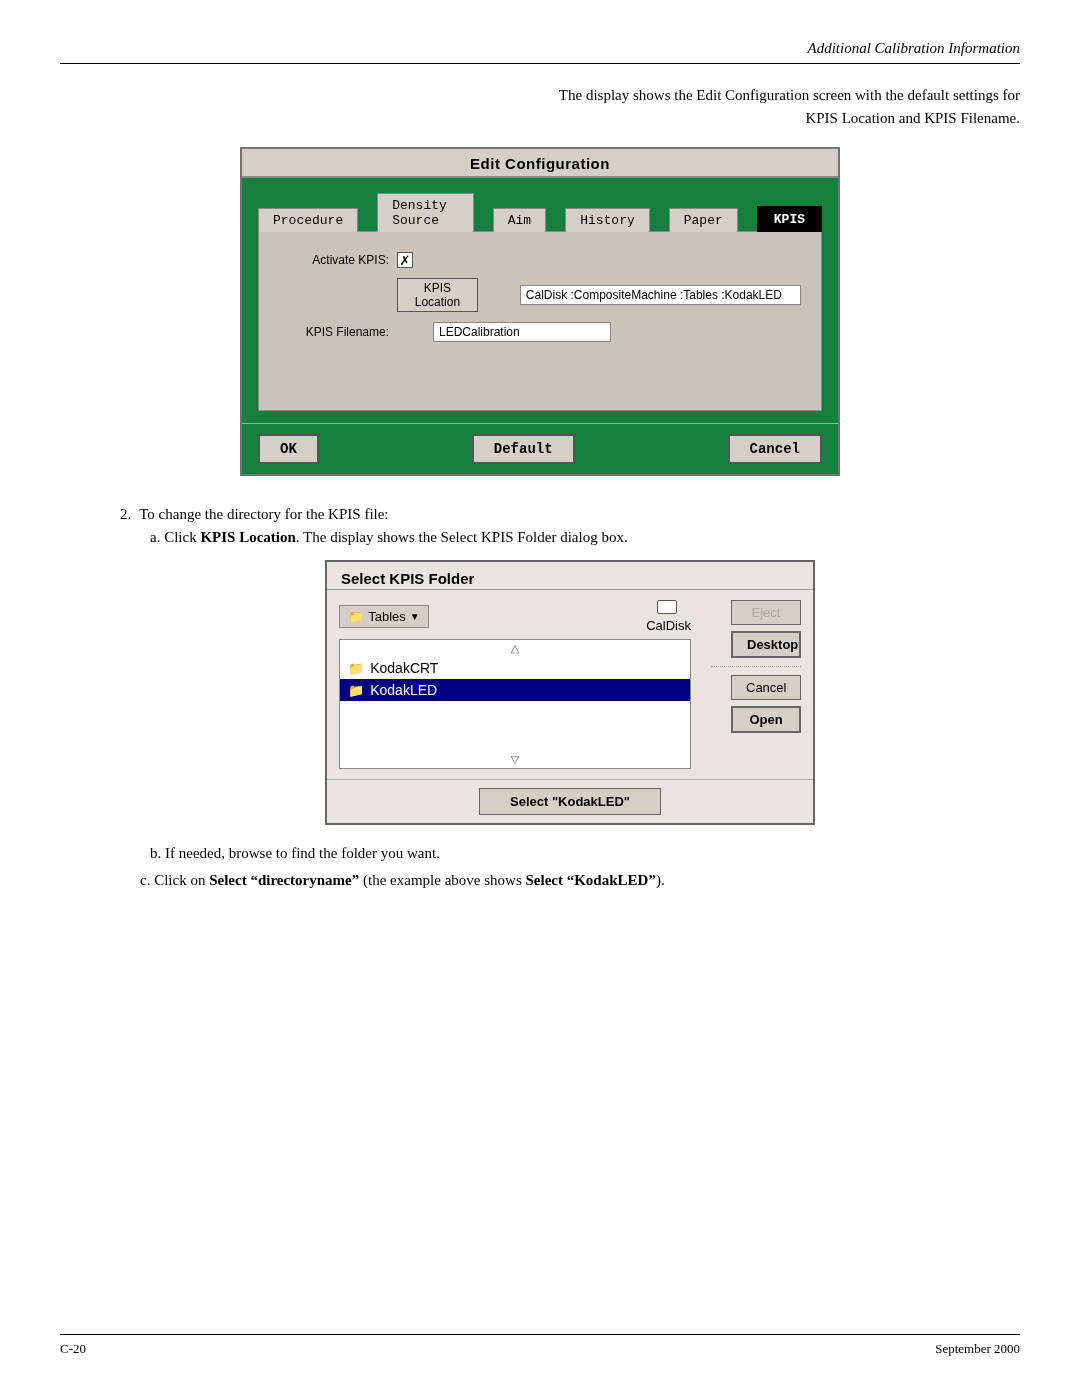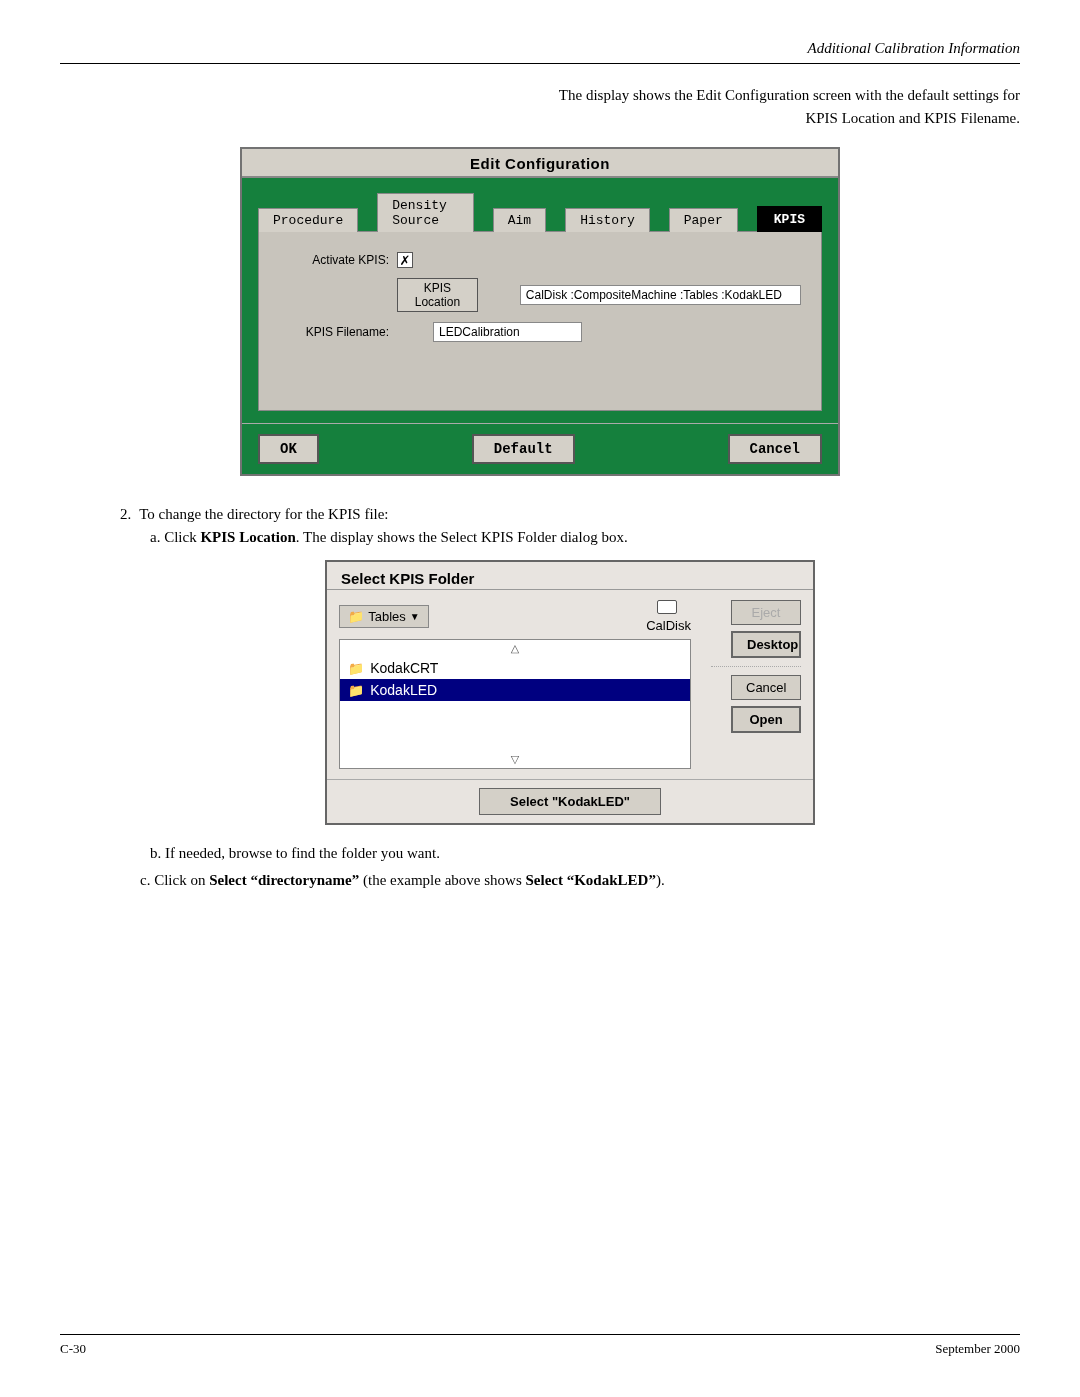--- a/index.html
+++ b/index.html
@@ -140,21 +140,21 @@
       background: #ffffff;
       padding: 2px 5px;
       font-size: 12px;
       font-family: Arial, sans-serif;
       margin-left: 36px;
     }
     .text-field-wide {
       width: 360px;
     }
     .text-field-medium {
-      width: 149px;
+      width: 178px;
     }
 
     
     .dialog-footer {
       display: flex;
       justify-content: space-between;
       align-items: flex-end;
       padding: 10px 16px 10px 16px;
       border-top: 1px solid #aaa;
     }
@@ -415,16 +415,16 @@
       <span>If needed, browse to find the folder you want.</span>
     </div>
 
     <div style="margin-left: 20px; margin-bottom: 6px; line-height:1.6;">
       <span>c.</span>
       <span>Click on </span><strong>Select “directoryname”</strong><span> (the example above shows </span><strong>Select “KodakLED”</strong><span>).</span>
     </div>
   </div>
 
   <div class="page-footer">
-    <span>C-30</span>
+    <span>C-20</span>
     <span>September 2000</span>
   </div>
 </div>
 
 </body></html>

